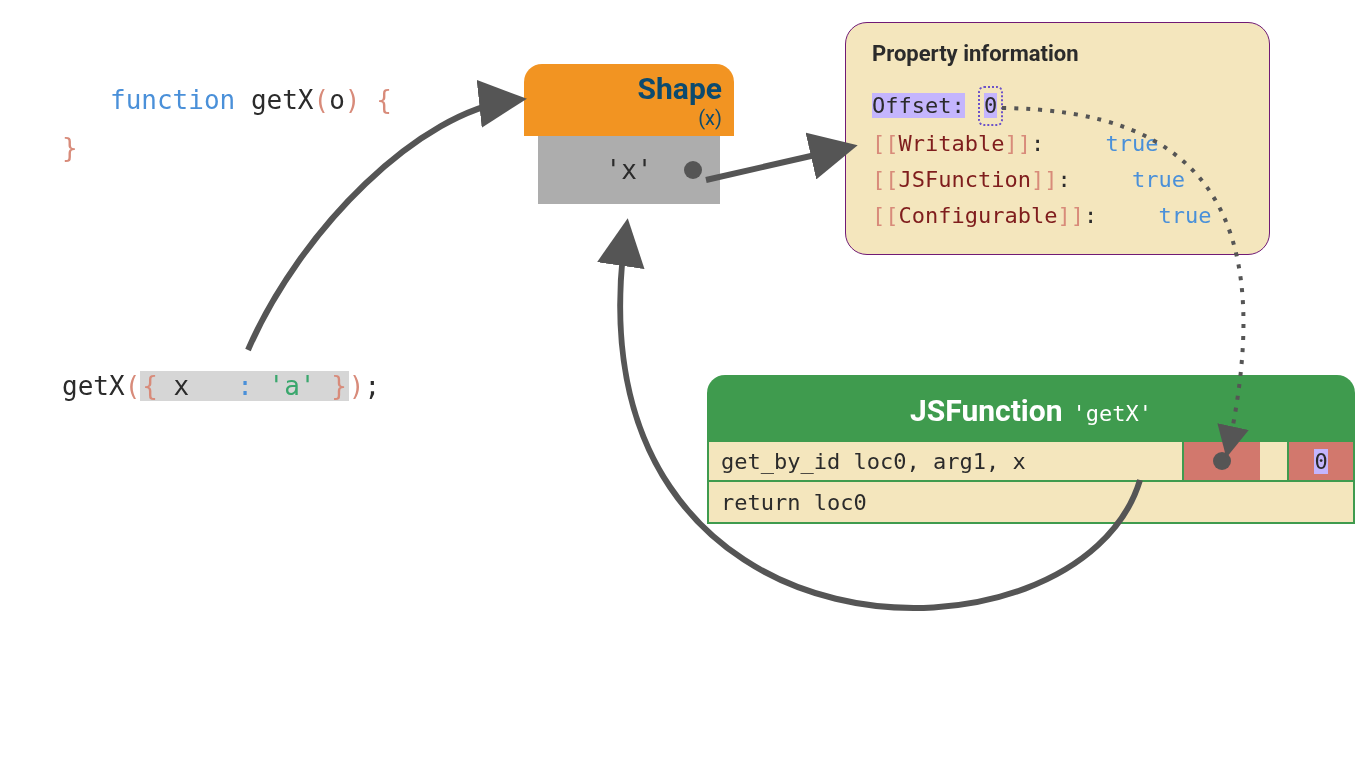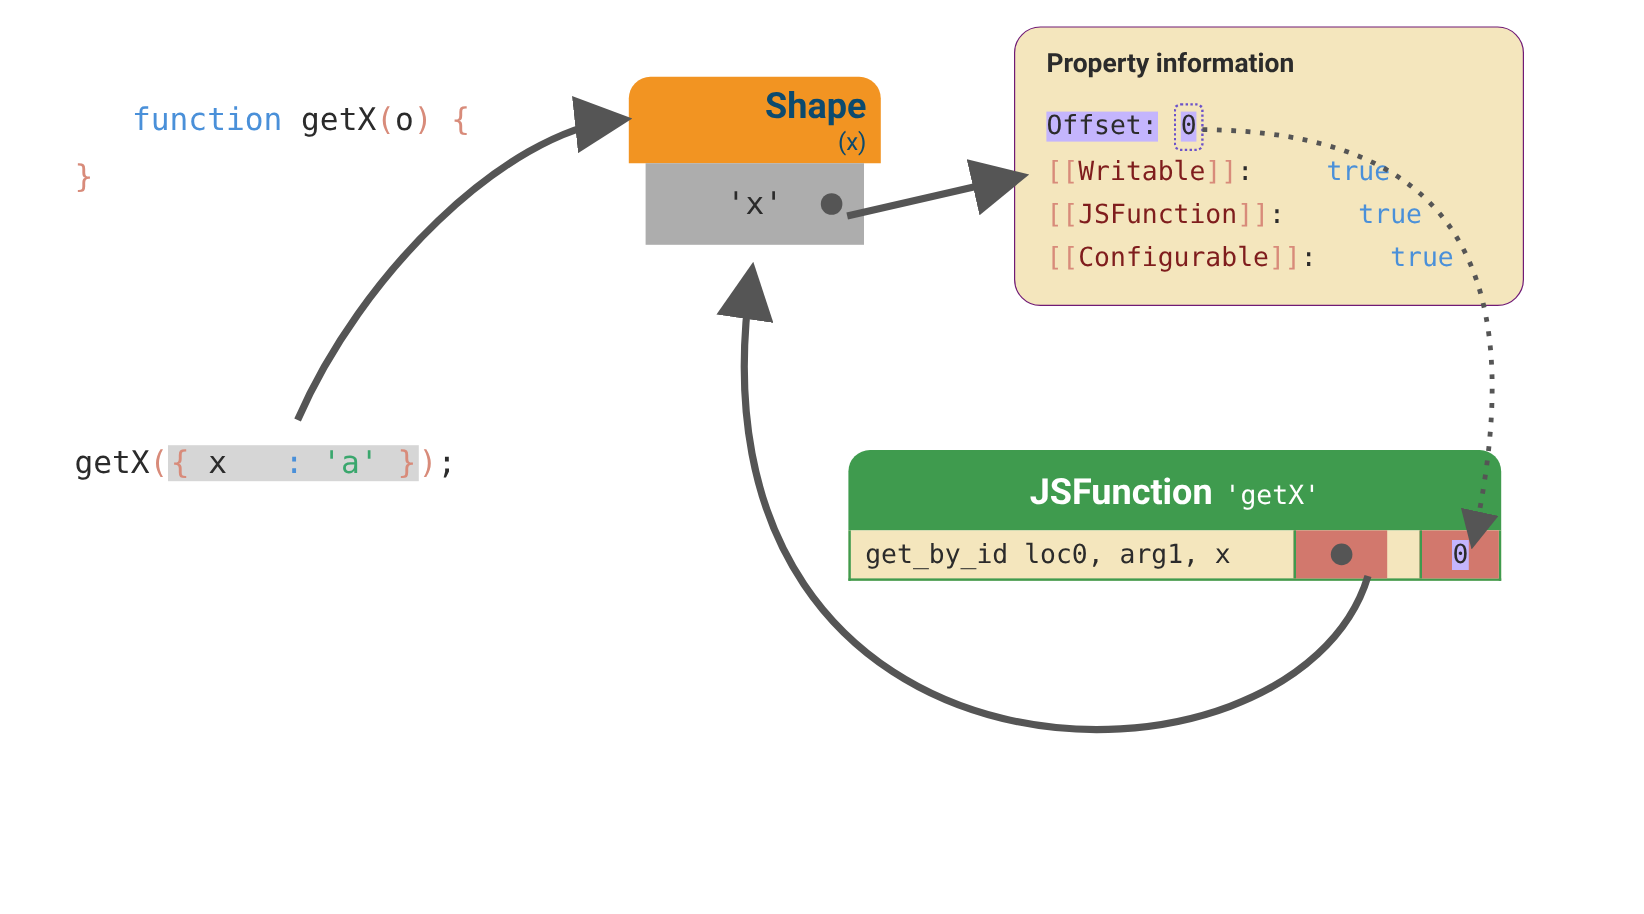--- a/index.html
+++ b/index.html
@@ -92,21 +92,21 @@
     display: inline-block;
     border: 2px dotted #6c52c9;
     padding: 0 4px;
     border-radius: 6px;
   }
 
   
   .jsfn {
     position: absolute;
     left: 707px; top: 375px;
-    width: 544px;
+    width: 648px;
   }
   .jsfn-header {
     background: #3f9b4e;
     border-radius: 18px 18px 0 0;
     padding: 18px 0 14px 0;
     text-align: center;
     color: #fff;
   }
   .jsfn-title { font-size: 30px; font-weight: 700; display: inline; }
   .jsfn-sub { font-family: "Menlo","Consolas",monospace; font-size: 22px; display: inline; margin-left: 6px; }
@@ -198,20 +198,23 @@
   <div class="jsfn-body">
     <div class="jsfn-row">
       <div class="jsfn-cell main">get_by_id loc0, arg1, x</div>
       <div class="jsfn-cell red w1">
         <div class="jsfn-dot"></div>
       </div>
       <div class="jsfn-cell red w2">
         <span class="yhl">0</span>
       </div>
     </div>
+    <div class="jsfn-row">
+      <div class="jsfn-cell main">return loc0</div>
+    </div>
   </div>
 </div>
 
 <svg class="overlay">
   <defs>
     <marker id="arrowhead" markerWidth="8" markerHeight="8" refX="6" refY="4" orient="auto">
       <path d="M0,0 L8,4 L0,8 Z" fill="#555"></path>
     </marker>
     <marker id="arrowhead-dotted" markerWidth="8" markerHeight="8" refX="6" refY="4" orient="auto">
       <path d="M0,0 L8,4 L0,8 Z" fill="#555"></path>

